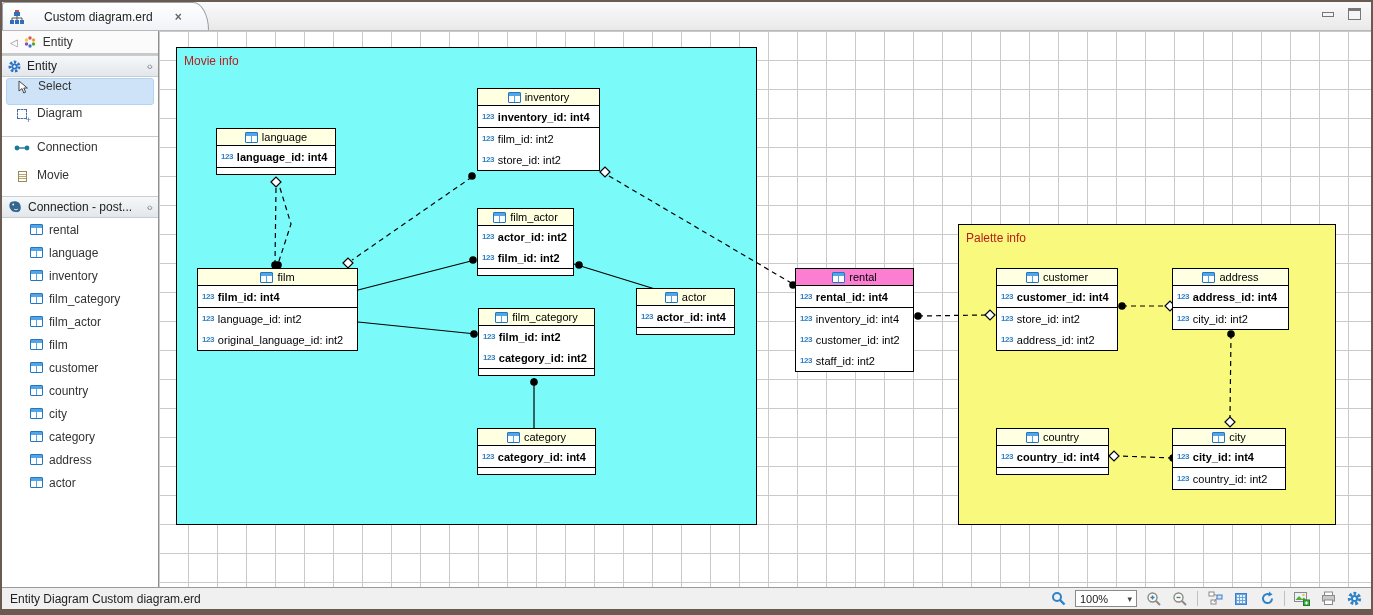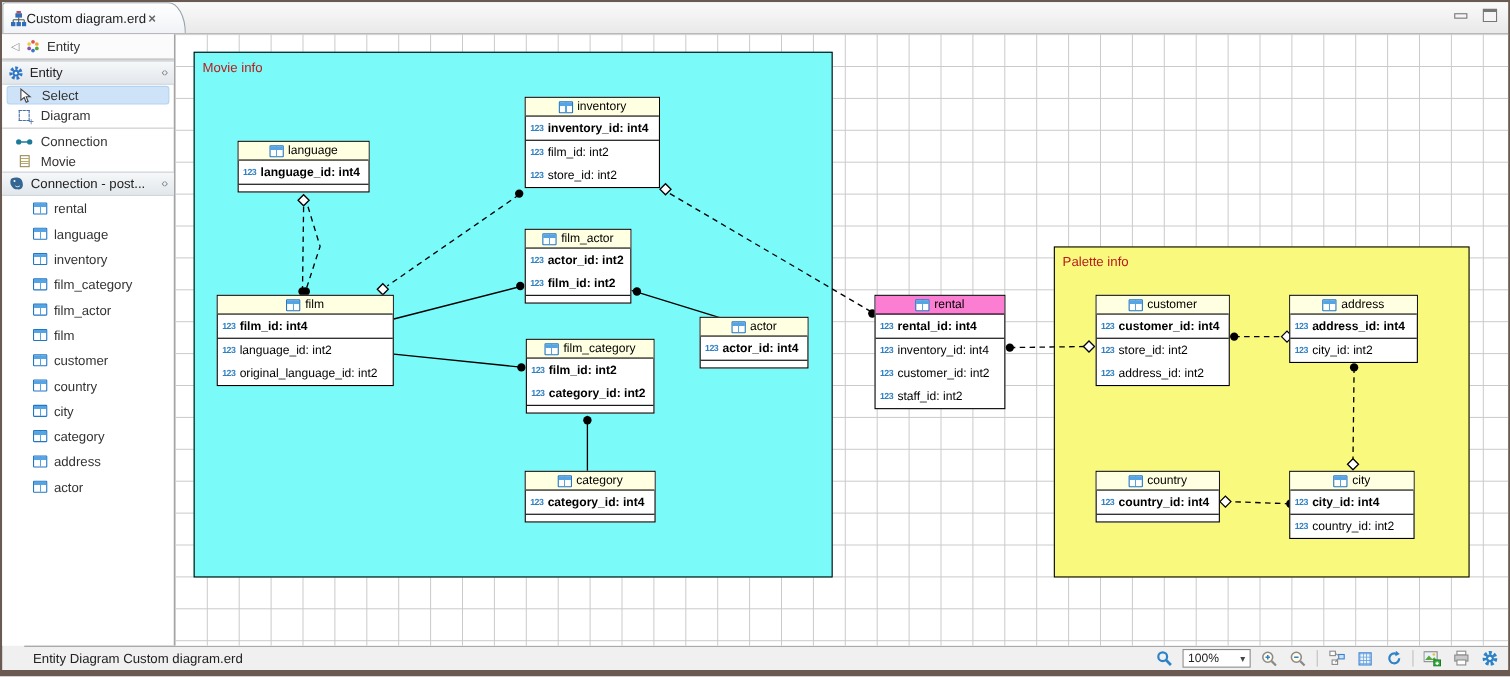--- a/index.html
+++ b/index.html
@@ -1,33 +1,33 @@
 <!DOCTYPE html>
 <html><head>
 <meta charset="utf-8">
 <style>
   * { margin:0; padding:0; box-sizing:border-box; }
   html,body { width:1373px; height:615px; overflow:hidden; font-family:"Liberation Sans",sans-serif; }
   .window { width:1373px; height:615px; border:2px solid #6b5a51; border-bottom-width:6px; background:#f0f0f0; position:relative; display:flex; flex-direction:column; }
   
   .tabbar { height:29px; background:linear-gradient(#fafafa,#e9e9e9); border-bottom:1px solid #b8b8b8; display:flex; align-items:flex-end; position:relative; flex:0 0 auto; }
-  .tab { height:28px; display:flex; align-items:center; gap:0; padding:0 10px 0 7px; background:linear-gradient(#ffffff,#f0f3f7); border:1px solid #96a0ab; border-bottom:none; border-top-left-radius:3px; border-top-right-radius:16px 28px; padding-right:26px; font-size:12px; color:#222;text-align:right; }
+  .tab { height:28px; display:flex; align-items:center; gap:20px; padding:0 10px 0 7px; background:linear-gradient(#ffffff,#f0f3f7); border:1px solid #96a0ab; border-bottom:none; border-top-left-radius:3px; border-top-right-radius:16px 28px; padding-right:26px; font-size:12px; color:#222;text-align:right; }
   .tab-close { font-size:12px; color:#666; font-weight:bold; cursor:pointer; margin-left:2px; }
   .winbtns { position:absolute; right:10px; top:6px; display:flex; gap:14px; align-items:center; }
   .btn-min { width:12px; height:5px; border:1px solid #777; background:#f5f5f5; }
   .btn-max { width:13px; height:12px; border:1px solid #777; border-top-width:3px; background:#f5f5f5; }
   
   .main { flex:1 1 auto; display:flex; min-height:0; }
   .sidebar { width:157px; background:#ffffff; border-right:1px solid #8f8f8f; font-size:12px; color:#333; flex:0 0 auto; display:flex; flex-direction:column; }
   .side-row { height:23px; display:flex; align-items:center; gap:6px; padding-left:8px; }
   .palette-row { height:24px; border-bottom:2px solid #c9c9c9; background:#fbfbfb; }
   .sec-head { height:22px; background:linear-gradient(#f6f8f9,#e2e7ec); border-top:1px solid #c6cdd4; border-bottom:1px solid #c6cdd4; display:flex; align-items:center; gap:6px; padding:0 6px; font-size:12px; color:#222; }
   .sec-head .spring { flex:1; }
   .chev { color:#8a8a8a; font-size:11px; letter-spacing:-1px; }
-  .tool-item { margin:1px 4px; padding-left:8px; height:17px; border-radius:3px; display:flex; align-items:center; gap:7px; }
+  .tool-item { margin:1px 4px; padding-left:8px; height:27px; border-radius:3px; display:flex; align-items:flex-start; gap:7px; }
   .tool-item.sel { background:#cfe3f8; border:1px solid #b3d3f3; }
   .group-sep { border-top:1px solid #c9c9c9; margin:3px 0; }
   .db-list { overflow:hidden; }
   .db-item { height:23px; display:flex; align-items:center; gap:6px; padding-left:28px; }
   .tblico { width:13px; height:11px; border:1px solid #2277c4; border-radius:1px; flex:0 0 auto;
     background:linear-gradient(#55a5e5 0 3px, #ffffff 3px), #fff;
     background-image:linear-gradient(90deg, transparent 0 5px, #55a5e5 5px 6px, transparent 6px), linear-gradient(#55a5e5 0 3px, #ffffff 3px); }
   
   .canvas { position:relative; flex:1 1 auto; background:#ffffff;
     background-image:linear-gradient(#cacaca 1px, transparent 1px), linear-gradient(90deg,#cacaca 1px, transparent 1px);
@@ -35,21 +35,21 @@
   .region { position:absolute; border:1px solid #000; font-size:12px; color:#b91c1c; padding:6px 0 0 7px; }
   .lines-svg { position:absolute; left:0; top:0; z-index:2; }
   .entity { position:absolute; border:1px solid #000; background:#fff; z-index:3; font-size:11px; color:#000; }
   .e-head { height:17px; border-bottom:1px solid #000; display:flex; align-items:center; justify-content:center; gap:4px; }
   .e-row { height:21px; display:flex; align-items:center; gap:4px; padding:0 4px; white-space:nowrap; }
   .e-row.pk { font-weight:bold; }
   .pkbox.bordered { border-bottom:1px solid #000; }
   .e-strip { height:6px; }
   .n123 { font-size:8px; font-weight:bold; letter-spacing:-0.5px; flex:0 0 auto; }
   
-  .statusbar { height:22px; flex:0 0 auto; background:#f0f0f0; border-top:1px solid #9a9a9a; display:flex; align-items:center; font-size:12px; color:#222; padding:0 8px;margin-left:20px; }
+  .statusbar { height:22px; flex:0 0 auto; background:#f0f0f0; border-top:1px solid #9a9a9a; display:flex; align-items:center; font-size:12px; color:#222; padding:0 8px; }
   .status-text { flex:0 0 auto; }
   .status-spring { flex:1; }
   .status-right { display:flex; align-items:center; gap:8px; }
   .zoom-combo { width:62px; height:17px; background:#fff; border:1px solid #8a8a8a; display:flex; align-items:center; font-size:11px; padding:0 4px; gap:4px; }
   .zoom-combo .val { flex:1; }
   .vsep { width:1px; height:15px; background:#c0c0c0; }
   .sicon { display:inline-flex; align-items:center; justify-content:center; width:18px; height:16px; }
   .marquee-ico { width:10px; height:10px; border:1px dashed #4a6fa5; position:relative; }
   .marquee-ico::after { content:"+"; position:absolute; right:-5px; bottom:-7px; color:#4a6fa5; font-size:9px; }
   .note-ico { width:9px; height:11px; border:1px solid #9a8a55; background:linear-gradient(#fff 0 2px,#b8a86a 2px 3px,#fff 3px 4px,#b8a86a 4px 5px,#fff 5px 6px,#b8a86a 6px 7px,#fff 7px); }

